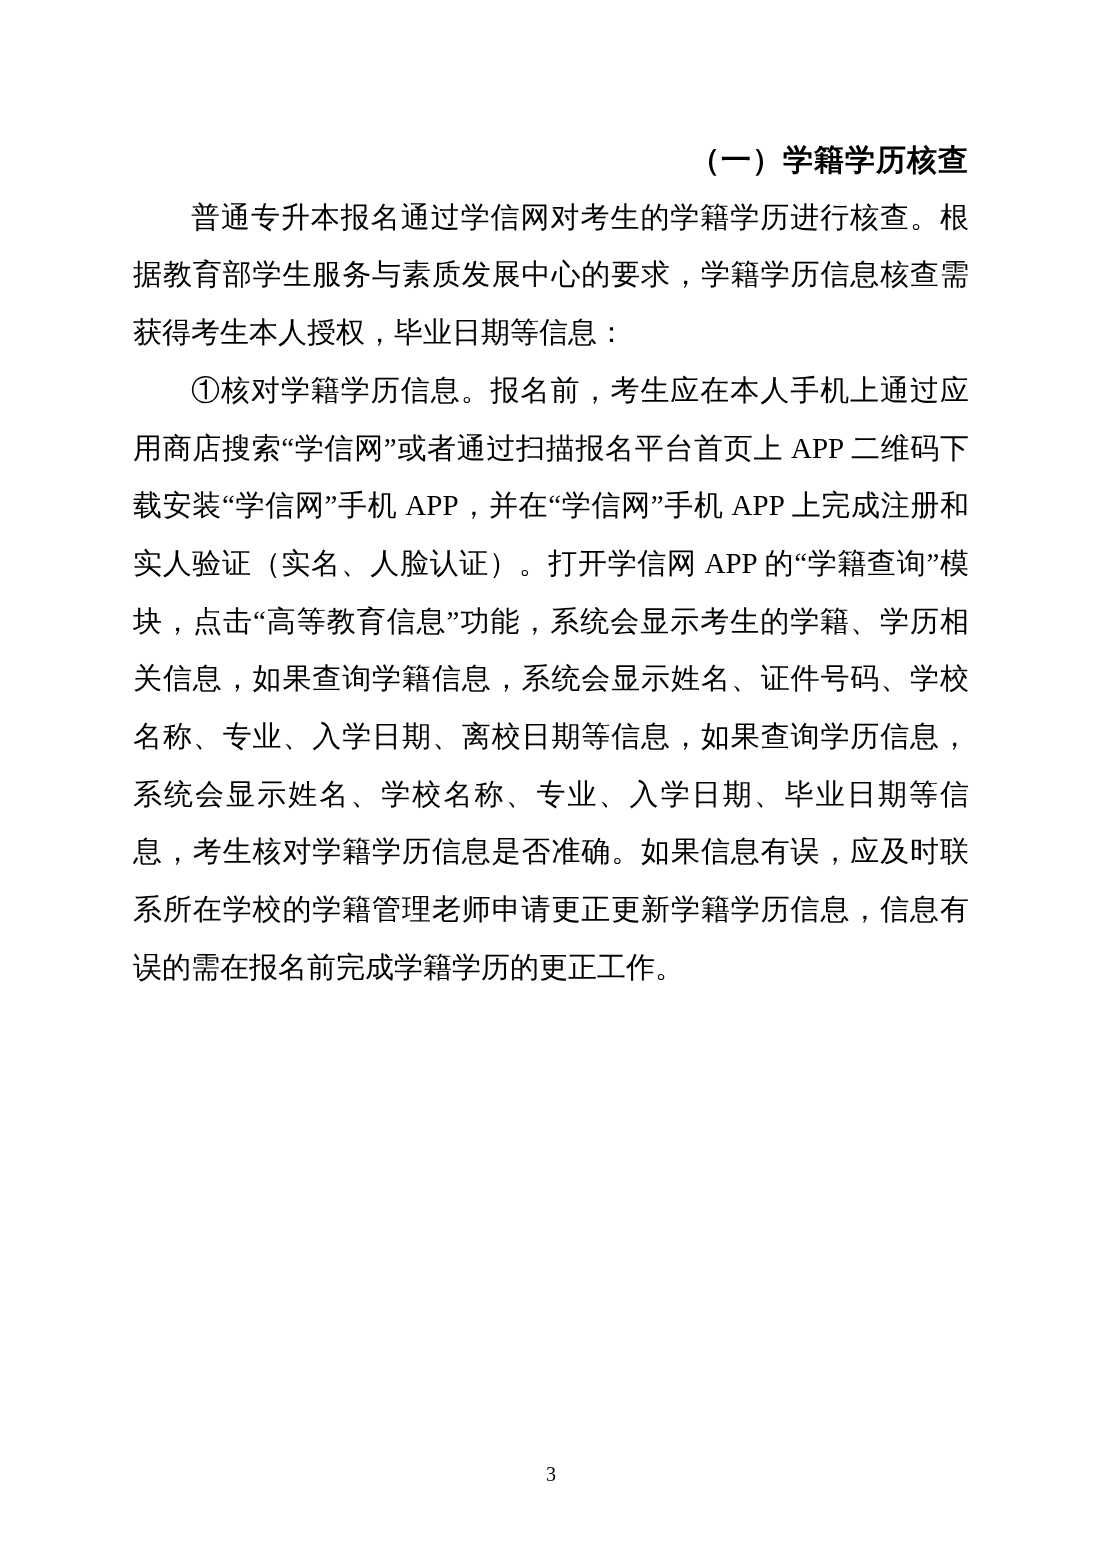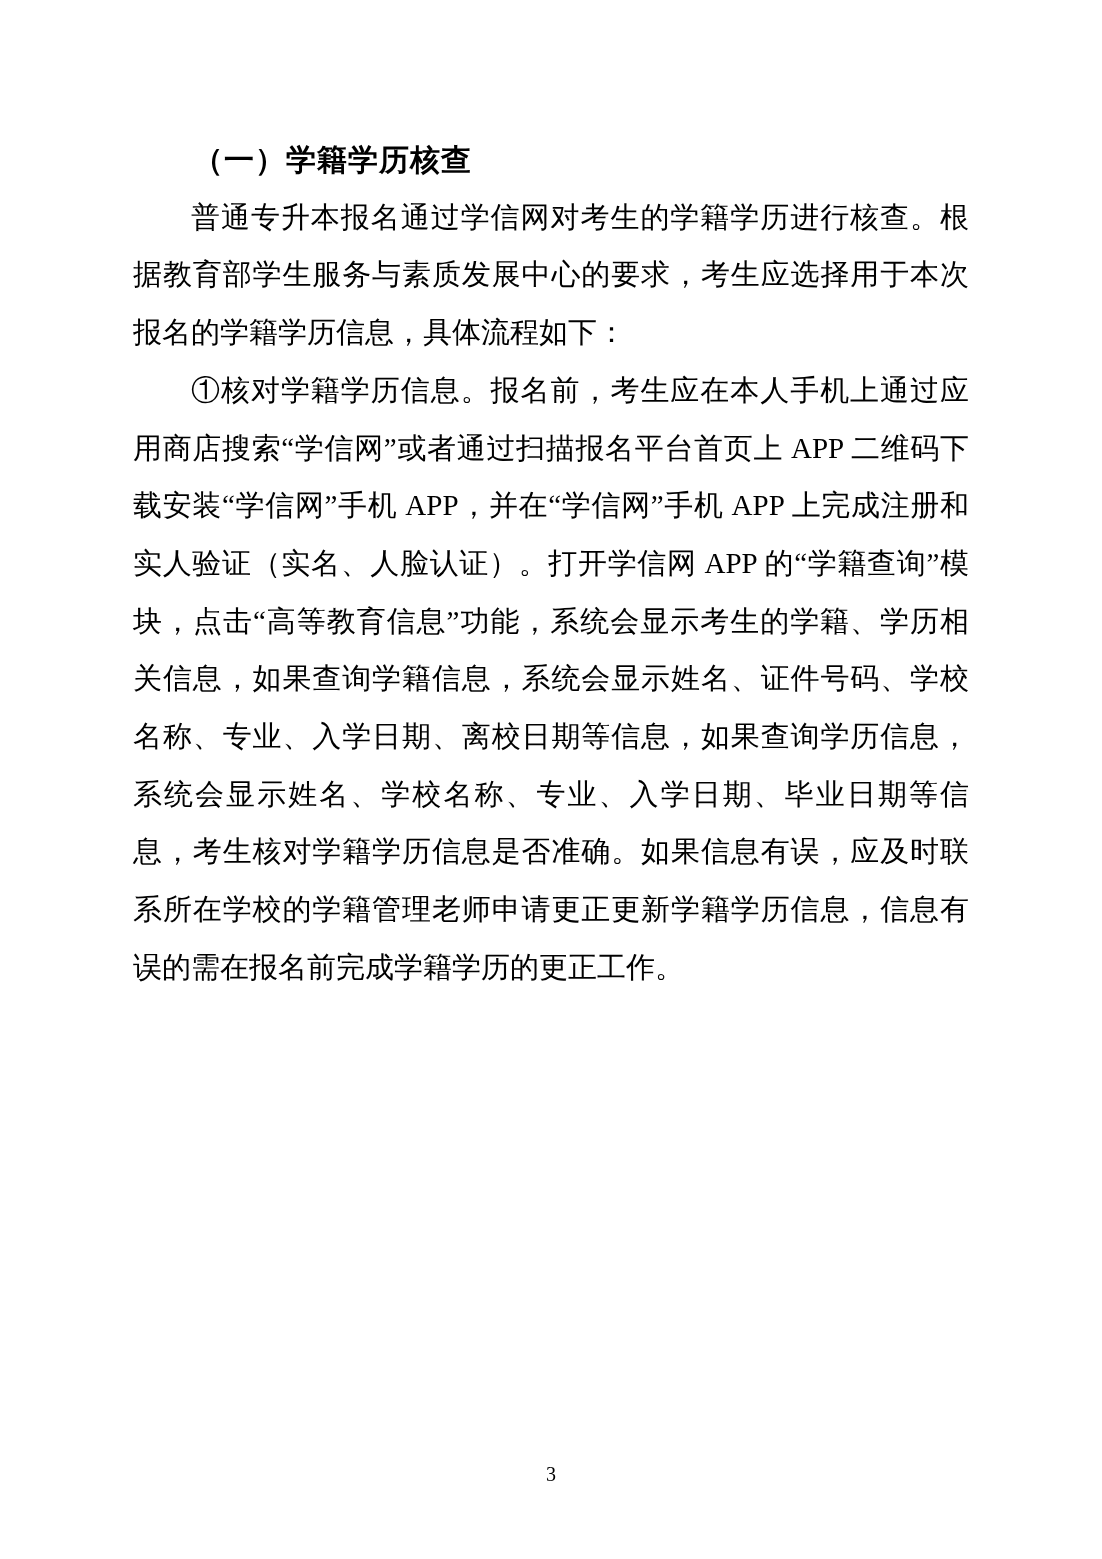--- a/index.html
+++ b/index.html
@@ -23,20 +23,21 @@
   }
   .heading {
     font-family: "Liberation Sans", "DejaVu Sans", sans-serif;
     font-size: 30px;
     font-weight: 700;
     line-height: 57.7px;
     margin: 0;
     text-indent: 2em;
     letter-spacing: 1px;
     white-space: nowrap;
+    text-align: right;
   }
   .para {
     font-size: 29px;
     line-height: 57.7px;
     margin: 0;
     text-indent: 2em;
     text-align: justify;
     text-justify: inter-character;
     word-break: break-all;
   }
@@ -49,19 +50,19 @@
     font-size: 20px;
     line-height: 22px;
   }
 </style>
 </head>
 <body>
 
 <div class="page">
   <div class="doc">
     <h2 class="heading">（一）学籍学历核查</h2>
-    <p class="para">普通专升本报名通过学信网对考生的学籍学历进行核查。根据教育部学生服务与素质发展中心的要求，考生应选择用于本次报名的学籍学历信息，具体流程如下：</p>
+    <p class="para">普通专升本报名通过学信网对考生的学籍学历进行核查。根据教育部学生服务与素质发展中心的要求，学籍学历信息核查需获得考生本人授权，毕业日期等信息：</p>
     <p class="para">①核对学籍学历信息。报名前，考生应在本人手机上通过应用商店搜索“学信网”或者通过扫描报名平台首页上 APP 二维码下载安装“学信网”手机 APP，并在“学信网”手机 APP 上完成注册和实人验证（实名、人脸认证）。打开学信网 APP 的“学籍查询”模块，点击“高等教育信息”功能，系统会显示考生的学籍、学历相关信息，如果查询学籍信息，系统会显示姓名、证件号码、学校名称、专业、入学日期、离校日期等信息，如果查询学历信息，系统会显示姓名、学校名称、专业、入学日期、毕业日期等信息，考生核对学籍学历信息是否准确。如果信息有误，应及时联系所在学校的学籍管理老师申请更正更新学籍学历信息，信息有误的需在报名前完成学籍学历的更正工作。</p>
   </div>
   <div class="footer">
     <span>3</span>
   </div>
 </div>
 
 </body></html>

